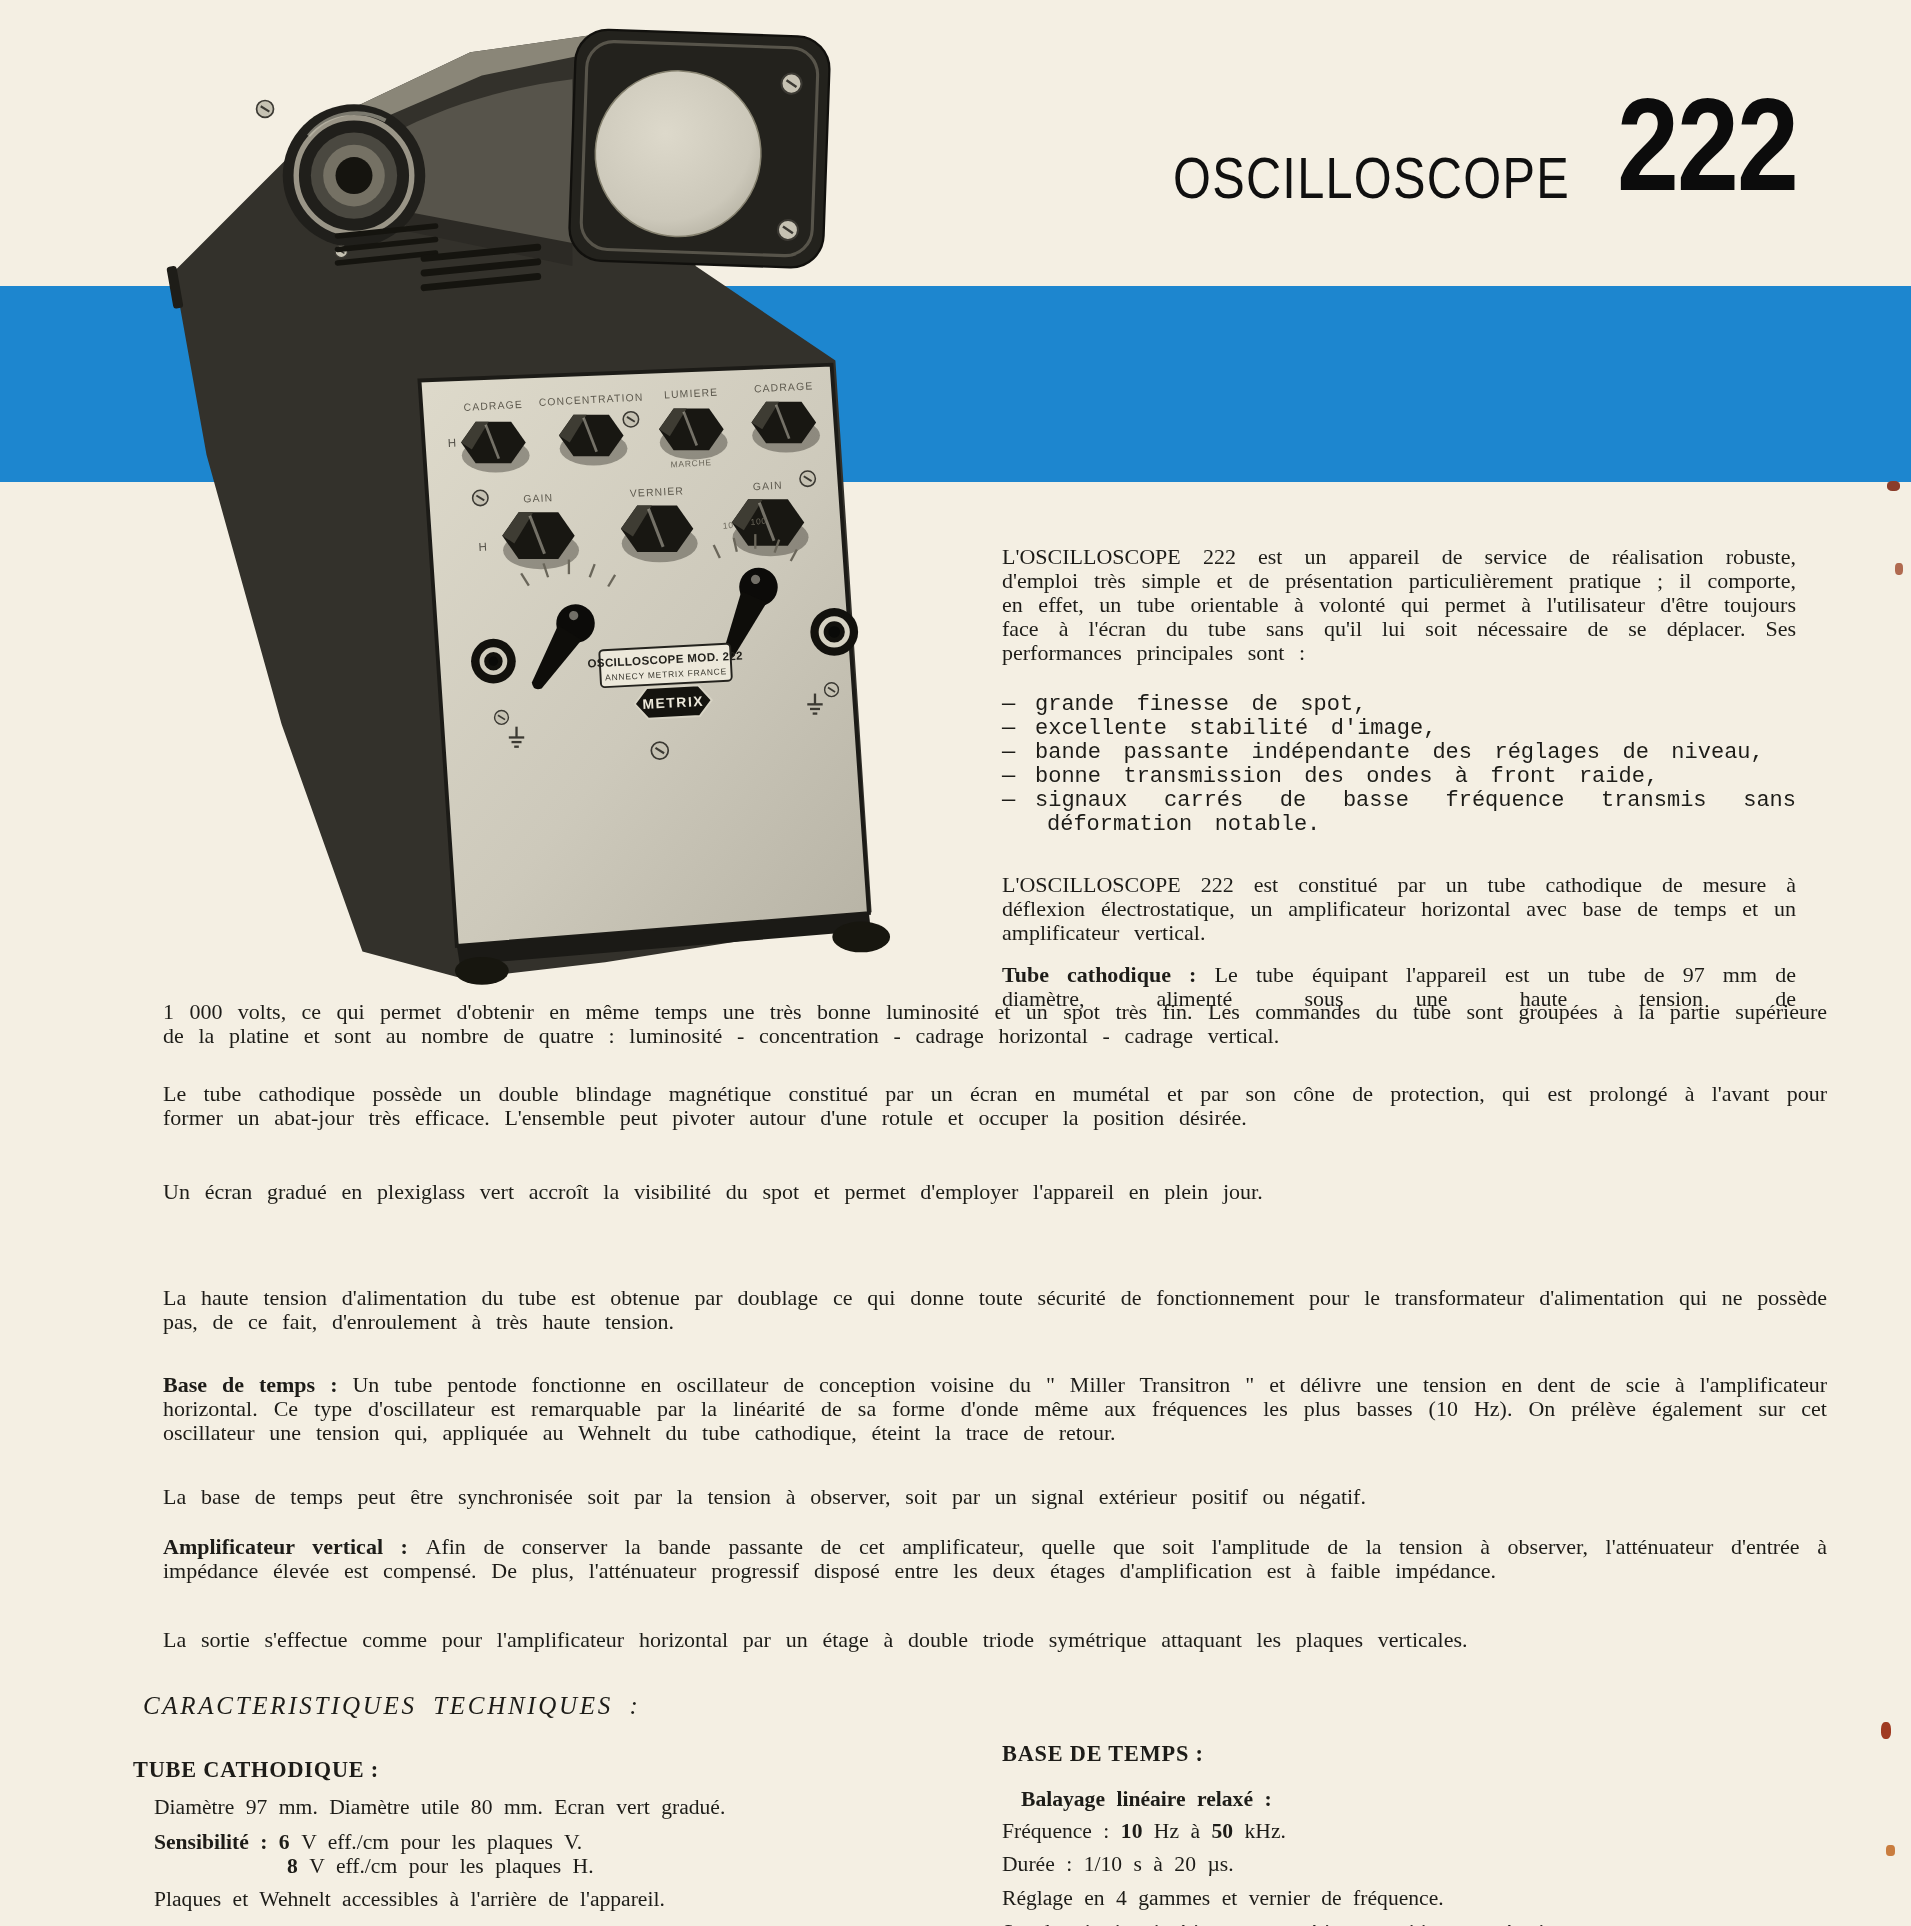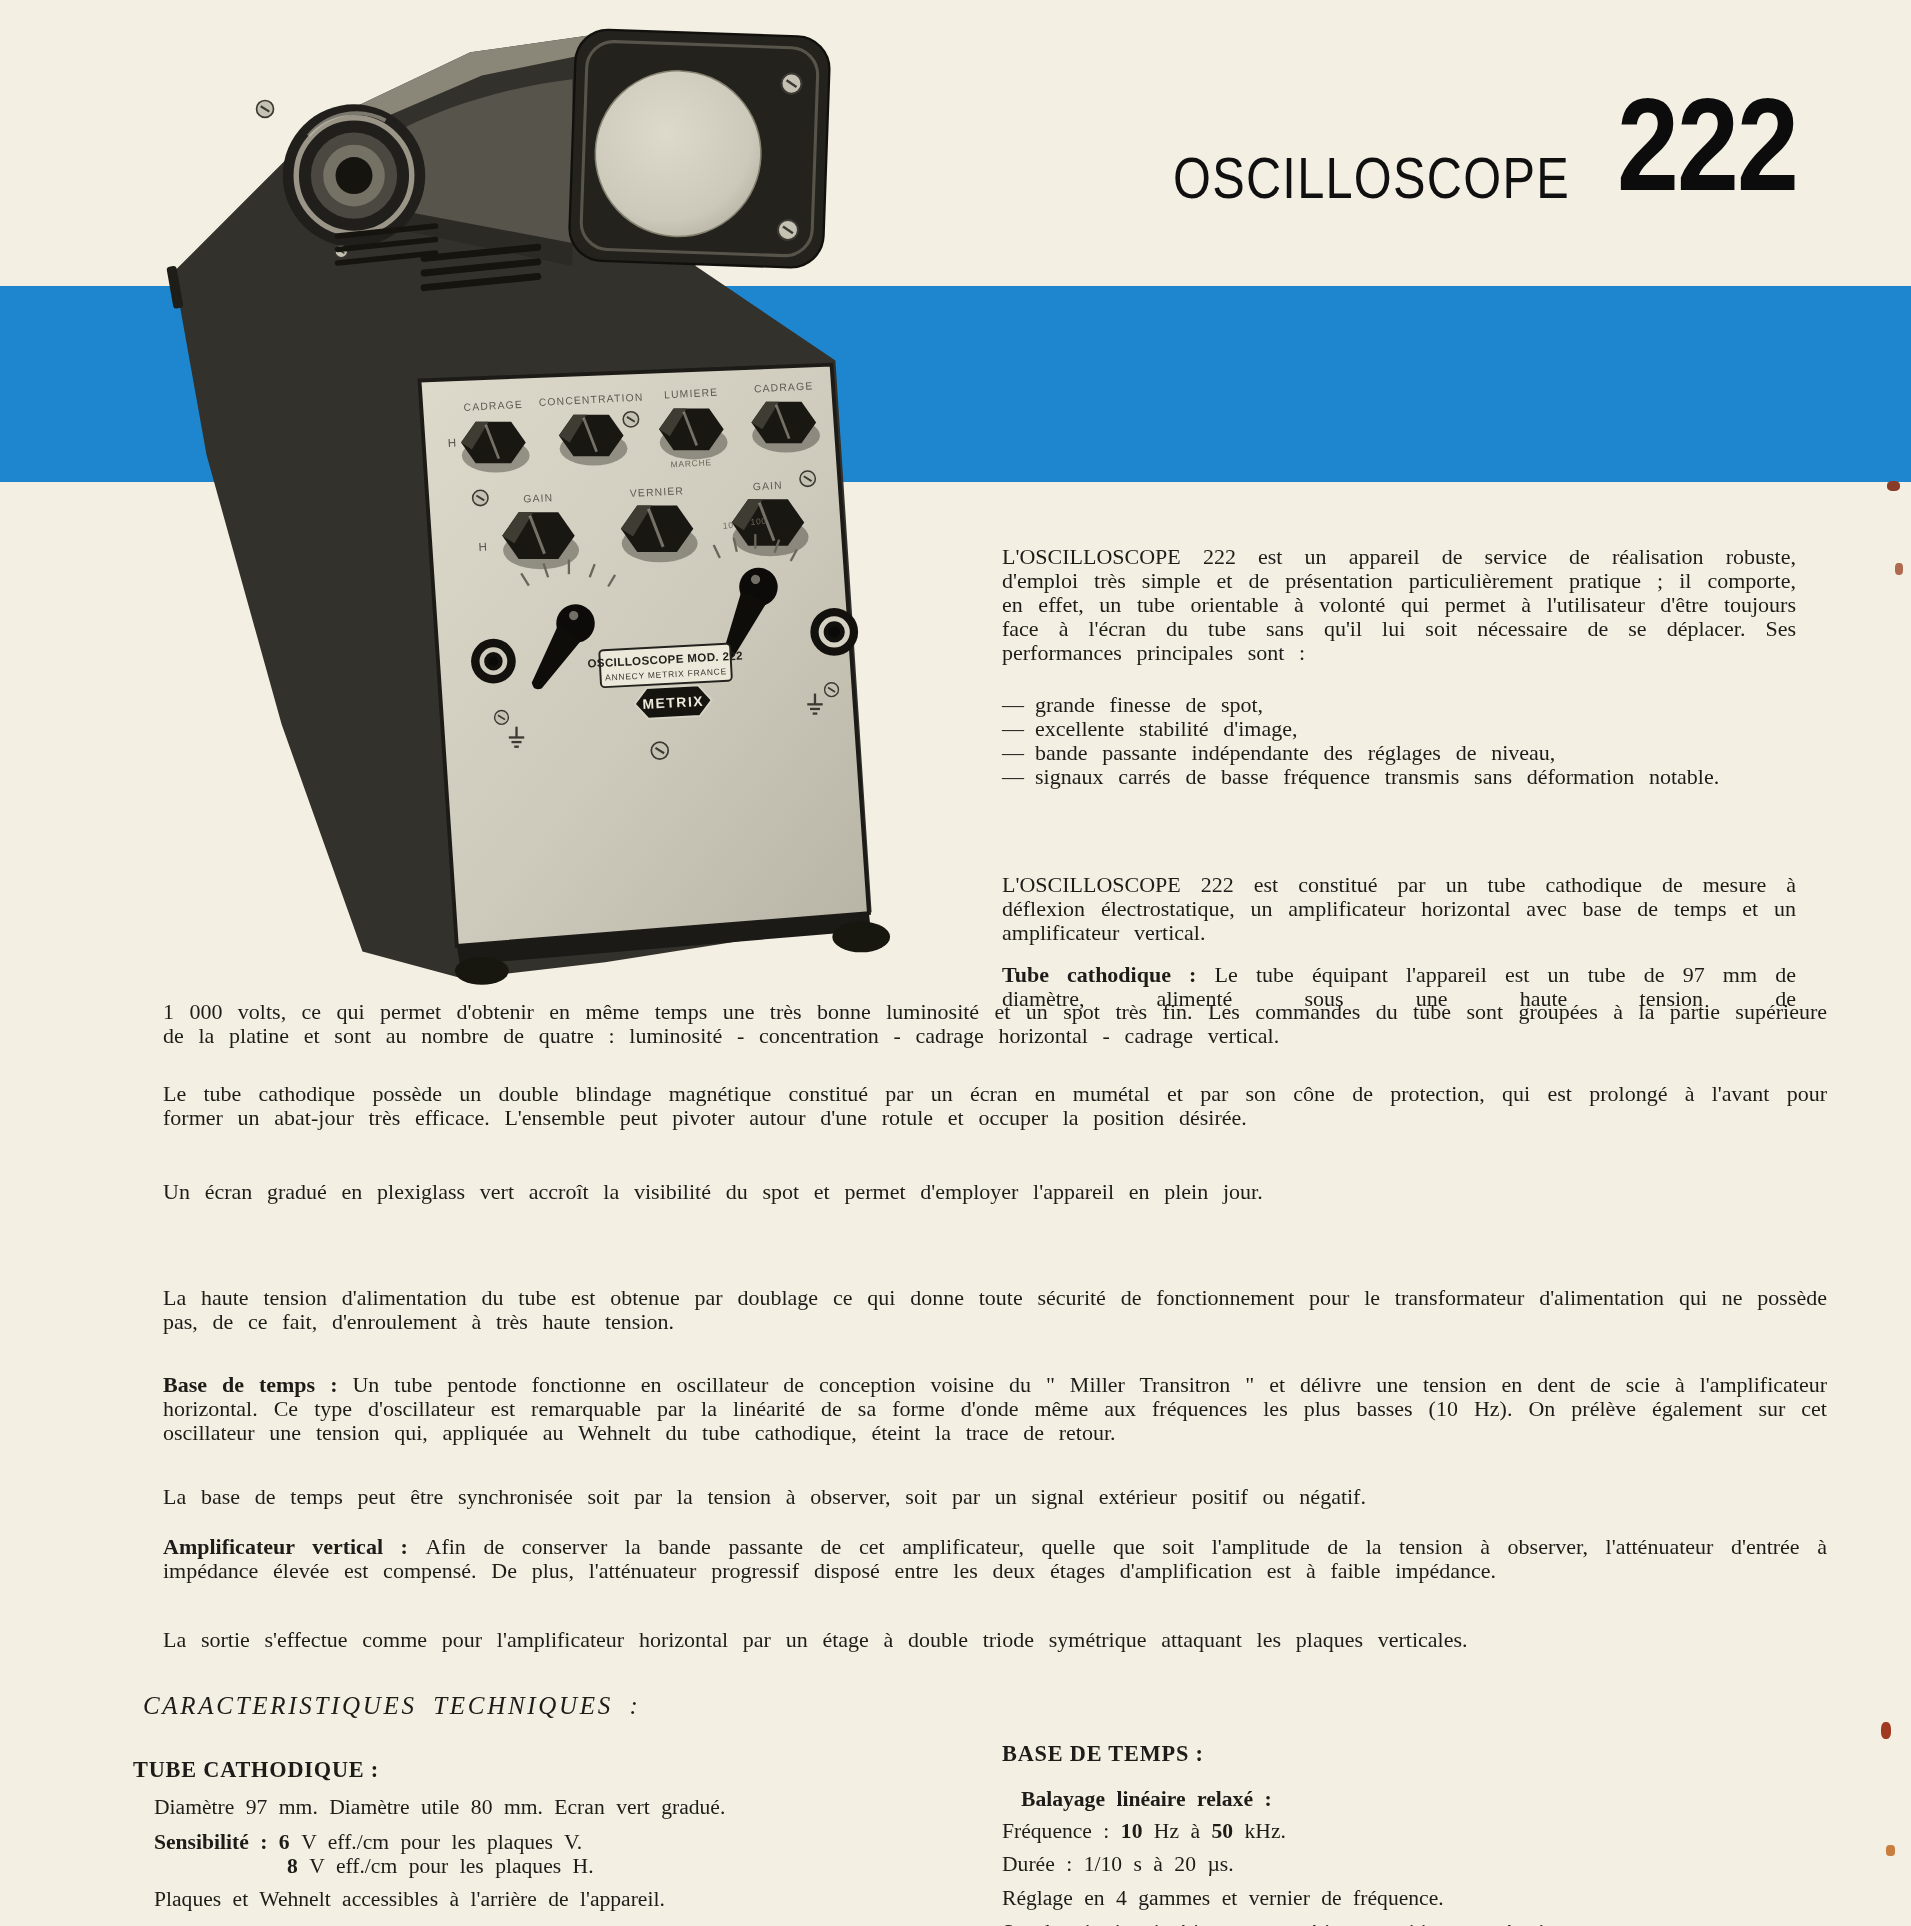--- a/index.html
+++ b/index.html
@@ -223,24 +223,25 @@
     <g transform="translate(1858,1790) scale(.9)">
         <use href="#screwS"></use>
       </g>
     <g transform="translate(1412,1948) scale(1.1)">
         <use href="#screwS"></use>
       </g>
   </svg>
 
   <p class="abs para rc" style="top:523px;">L'OSCILLOSCOPE 222 est un appareil de service de réalisation robuste, d'emploi très simple et de présentation particulièrement pratique ; il comporte, en effet, un tube orientable à volonté qui permet à l'utilisateur d'être toujours face à l'écran du tube sans qu'il lui soit nécessaire de se déplacer. Ses performances principales sont :</p>
 
-  <ul class="abs bullets rc" style="top:693px;">
+  <ul class="abs bullets rc" style="top:693px;font-family:Liberation Mono, monospace;">
     <li><span class="dash">—</span><span>grande finesse de spot,</span></li>
     <li><span class="dash">—</span><span>excellente stabilité d'image,</span></li>
     <li><span class="dash">—</span><span>bande passante indépendante des réglages de niveau,</span></li>
+    <li><span class="dash">—</span><span>bonne transmission des ondes à front raide,</span></li>
     <li><span class="dash">—</span><span>signaux carrés de basse fréquence transmis sans déformation notable.</span></li>
   </ul>
 
   <p class="abs para rc" style="top:851px;">L'OSCILLOSCOPE 222 est constitué par un tube cathodique de mesure à déflexion électrostatique, un amplificateur horizontal avec base de temps et un amplificateur vertical.</p>
   <p class="abs para rc cont" style="top:941px;"><span class="b">Tube cathodique : </span><span>Le tube équipant l'appareil est un tube de 97 mm de diamètre, alimenté sous une haute tension de</span></p>
 
   <p class="abs para fw" style="top:978px;">1 000 volts, ce qui permet d'obtenir en même temps une très bonne luminosité et un spot très fin. Les commandes du tube sont groupées à la partie supérieure de la platine et sont au nombre de quatre : luminosité - concentration - cadrage horizontal - cadrage vertical.</p>
   <p class="abs para fw" style="top:1060px;">Le tube cathodique possède un double blindage magnétique constitué par un écran en mumétal et par son cône de protection, qui est prolongé à l'avant pour former un abat-jour très efficace. L'ensemble peut pivoter autour d'une rotule et occuper la position désirée.</p>
   <p class="abs para fw" style="top:1158px;">Un écran gradué en plexiglass vert accroît la visibilité du spot et permet d'employer l'appareil en plein jour.</p>
   <p class="abs para fw" style="top:1264px;">La haute tension d'alimentation du tube est obtenue par doublage ce qui donne toute sécurité de fonctionnement pour le transformateur d'alimentation qui ne possède pas, de ce fait, d'enroulement à très haute tension.</p>

